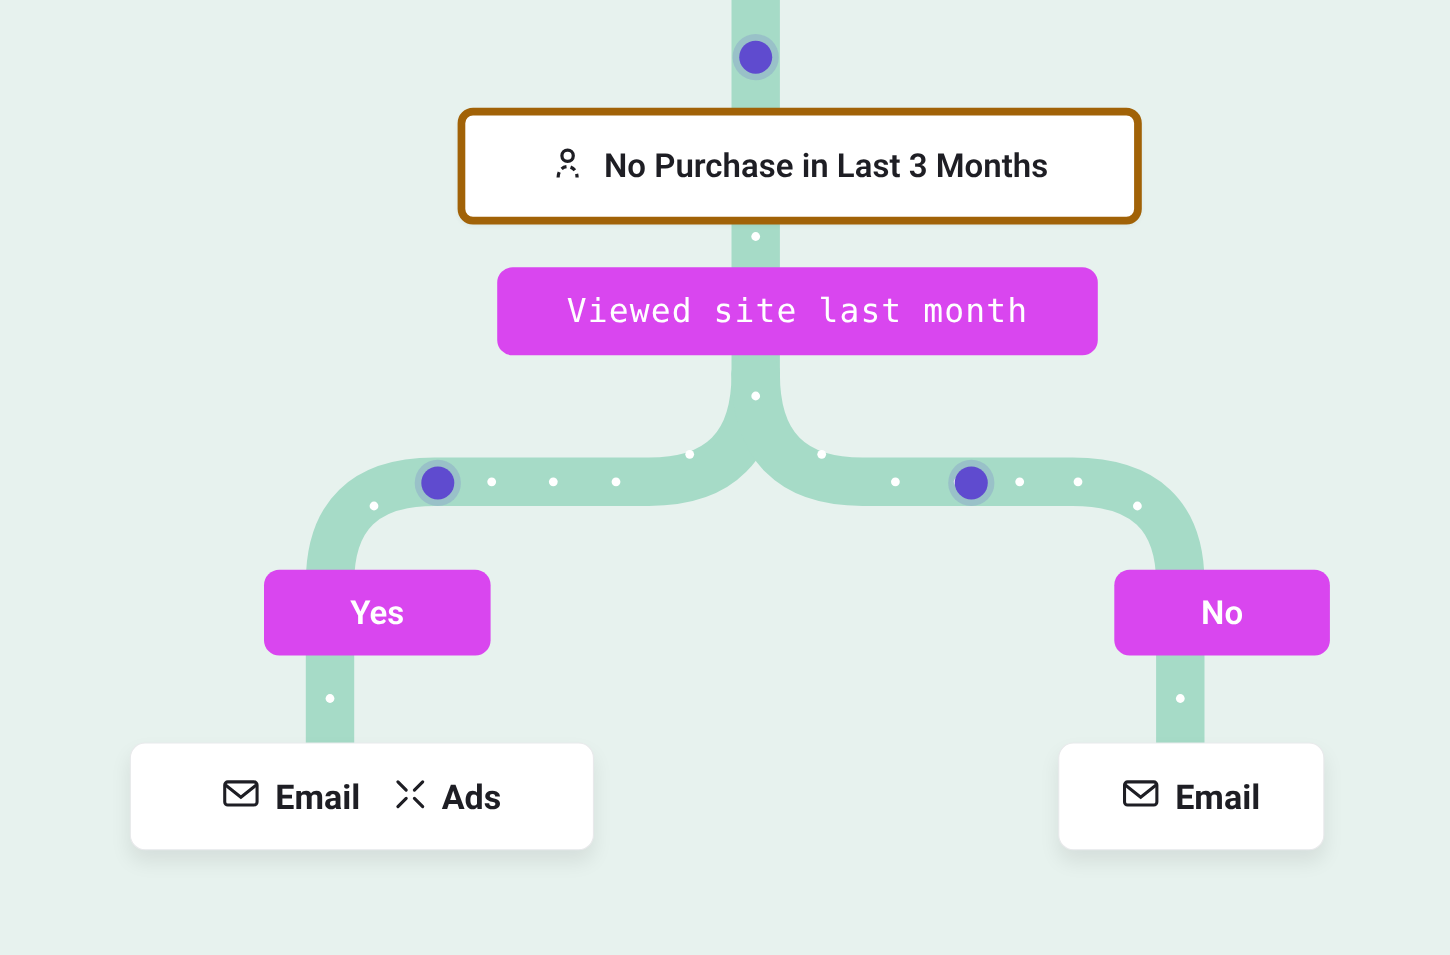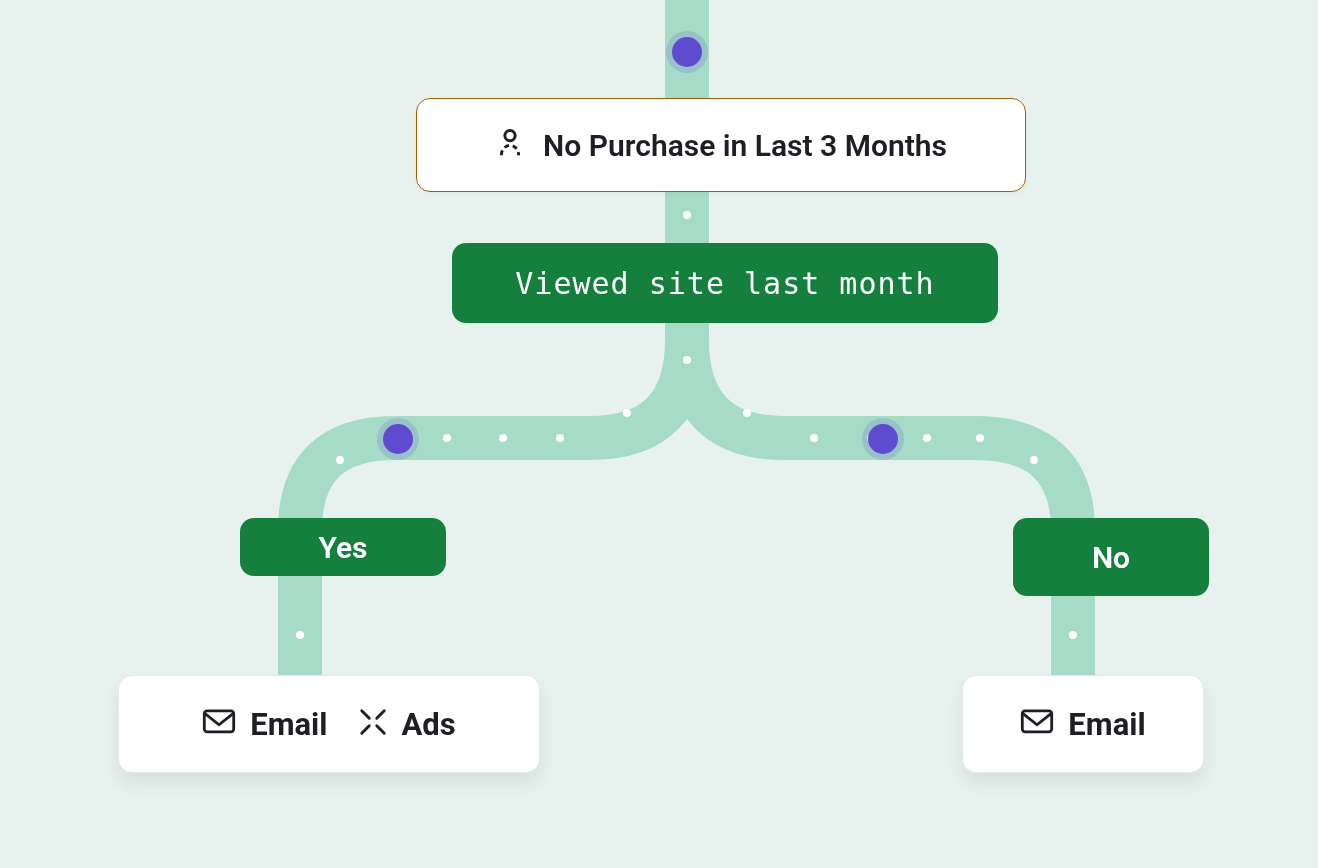--- a/index.html
+++ b/index.html
@@ -1,21 +1,21 @@
 <!DOCTYPE html>
 <html><head>
 <meta charset="utf-8">
 <style>
   html,body{margin:0;padding:0;width:1318px;height:868px;overflow:hidden;font-family:-apple-system,BlinkMacSystemFont,"Segoe UI",Roboto,Helvetica,Arial,sans-serif;}
   body{background:#e7f2ee;position:relative;}
   svg.connectors{position:absolute;top:0;left:0;width:1318px;height:868px;pointer-events:none;}
   .node{position:absolute;}
-  .card{background:#ffffff;border:1px solid #a16207;border-radius:14px;display:flex;align-items:center;justify-content:center;gap:18px;padding:0 34px;white-space:nowrap;box-shadow:0 2px 4px rgba(0,0,0,0.03);}
+  .card{background:#ffffff;border:7px solid #a16207;border-radius:14px;display:flex;align-items:center;justify-content:center;gap:18px;padding:0 34px;white-space:nowrap;box-shadow:0 2px 4px rgba(0,0,0,0.03);}
   .card-text{font-size:30px;font-weight:600;color:#1e1e24;}
-  .chip{background:#15803d;color:#ffffff;border-radius:14px;display:flex;align-items:center;justify-content:center;padding:0 38px;}
+  .chip{background:#d946ef;color:#ffffff;border-radius:14px;display:flex;align-items:center;justify-content:center;padding:0 38px;}
   .chip-main{font-family:ui-monospace,Menlo,Consolas,monospace;font-size:30px;letter-spacing:1px;}
   .chip-branch{font-size:30px;font-weight:600;}
   .action-row{background:#ffffff;border:1px solid #e8e9eb;border-radius:14px;display:flex;align-items:center;justify-content:center;gap:30px;padding:0 30px;box-shadow:0 10px 18px rgba(0,0,0,0.08);}
   .action{display:flex;align-items:center;gap:14px;}
   .action-label{font-size:31px;font-weight:700;color:#1e1e24;}
   .icon{display:inline-block;}
   .dot{position:absolute;width:30px;height:30px;border-radius:50%;background:#5f4bcf;box-shadow:0 0 0 6px rgba(95,75,207,0.18);}
 </style>
 </head>
 <body>
@@ -60,21 +60,21 @@
       <path d="M5 23c0-5 3.3-8 7-8s7 3 7 8" stroke-dasharray="4 3"></path>
     </svg>
   </span>
   <span class="card-text">No Purchase in Last 3 Months</span>
 </div>
 
 <div class="node chip" style="left:452px;top:243px;width:470px;height:80px;">
   <span class="chip-main">Viewed site last month</span>
 </div>
 
-<div class="node chip" style="left:240px;top:518px;width:130px;height:58px;">
+<div class="node chip" style="left:240px;top:518px;width:130px;height:78px;">
   <span class="chip-branch">Yes</span>
 </div>
 
 <div class="node chip" style="left:1013px;top:518px;width:120px;height:78px;">
   <span class="chip-branch">No</span>
 </div>
 
 <div class="node action-row" style="left:118px;top:675px;width:360px;height:96px;">
   <div class="action">
     <span class="icon">

